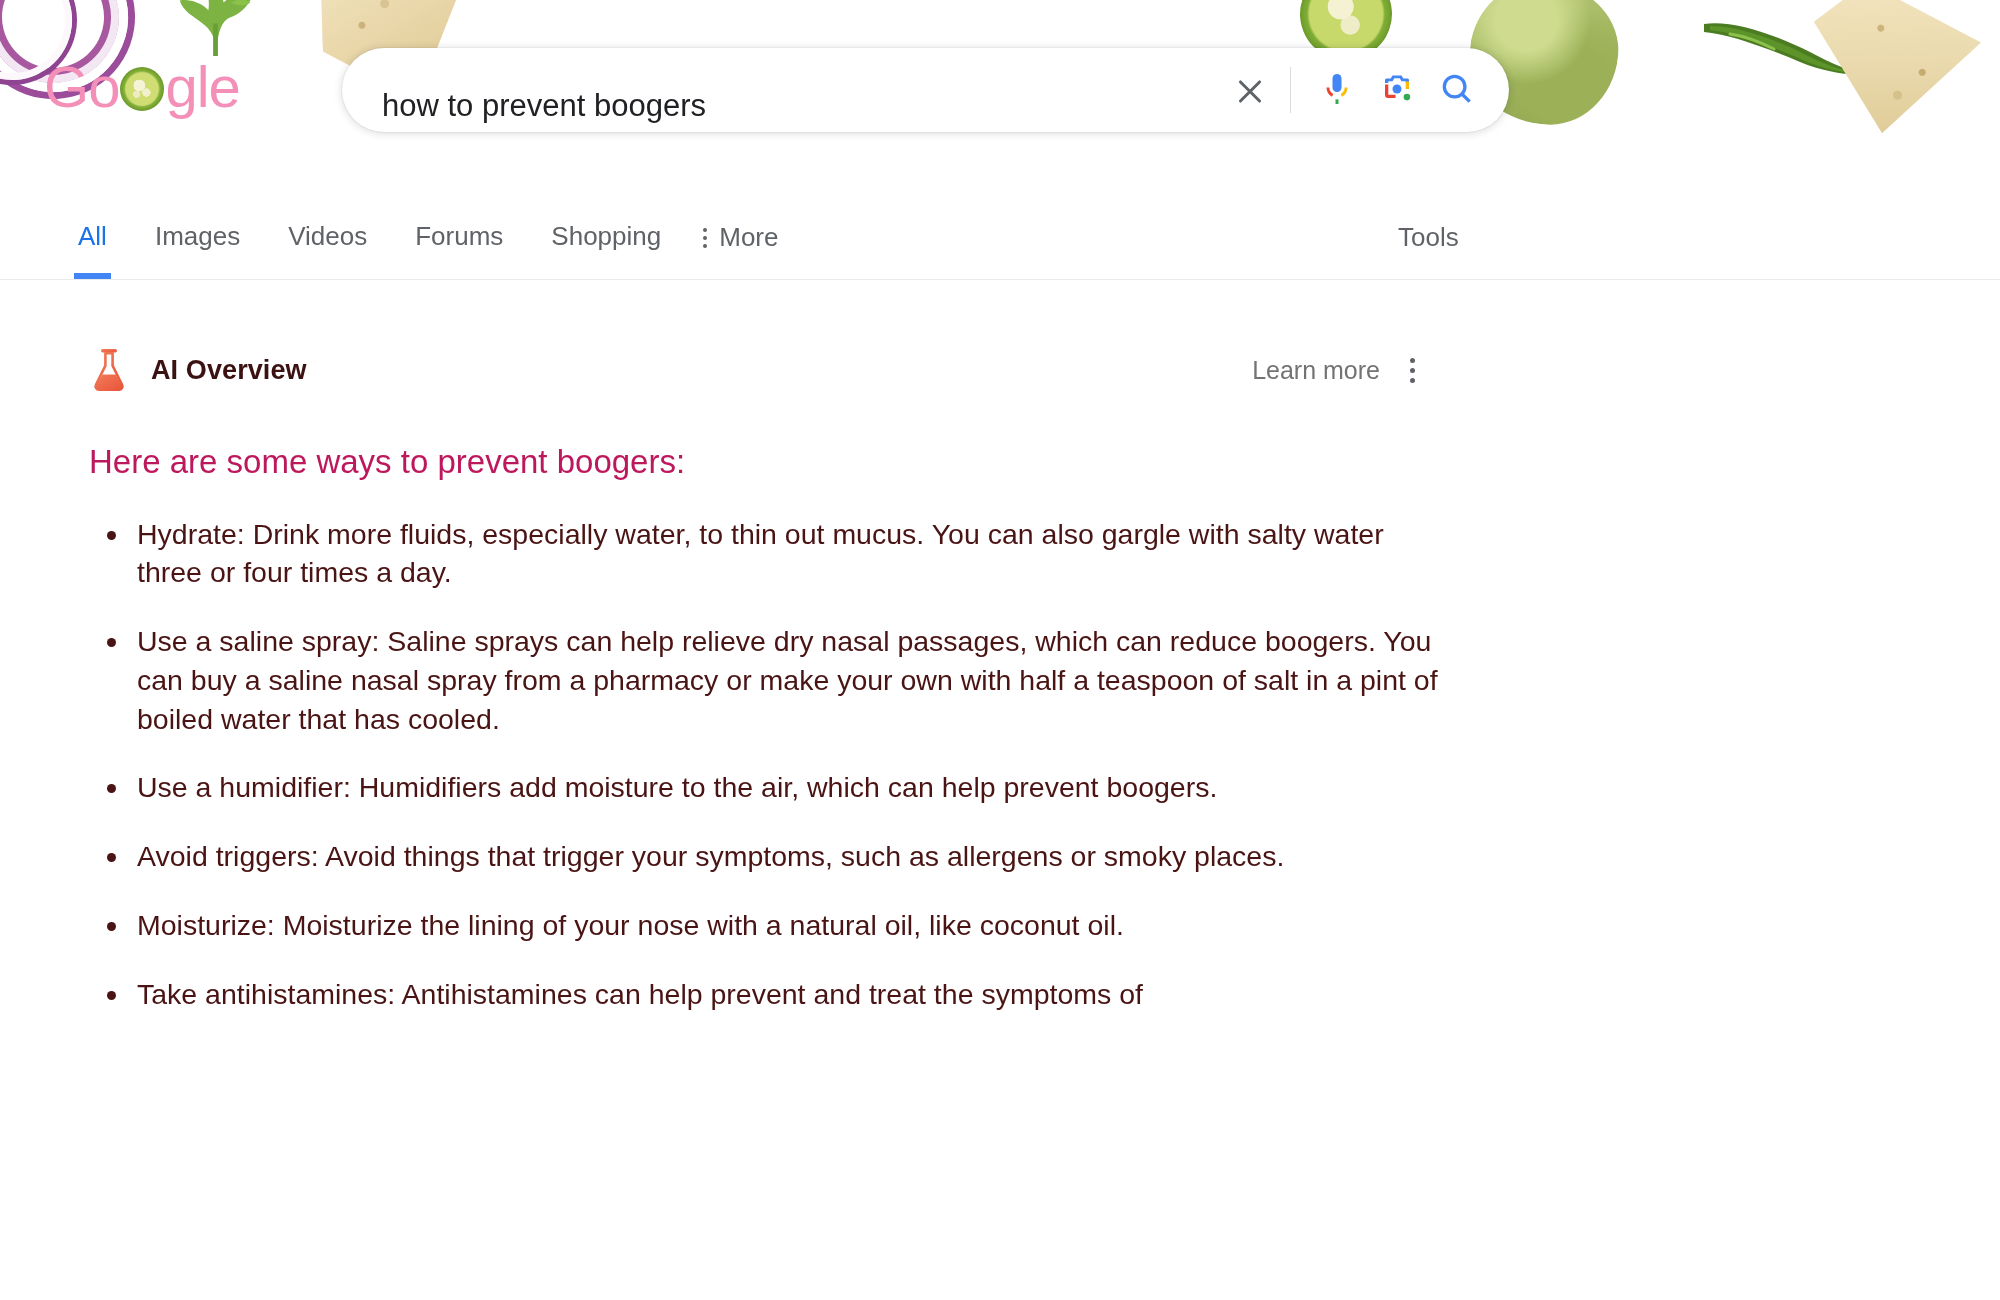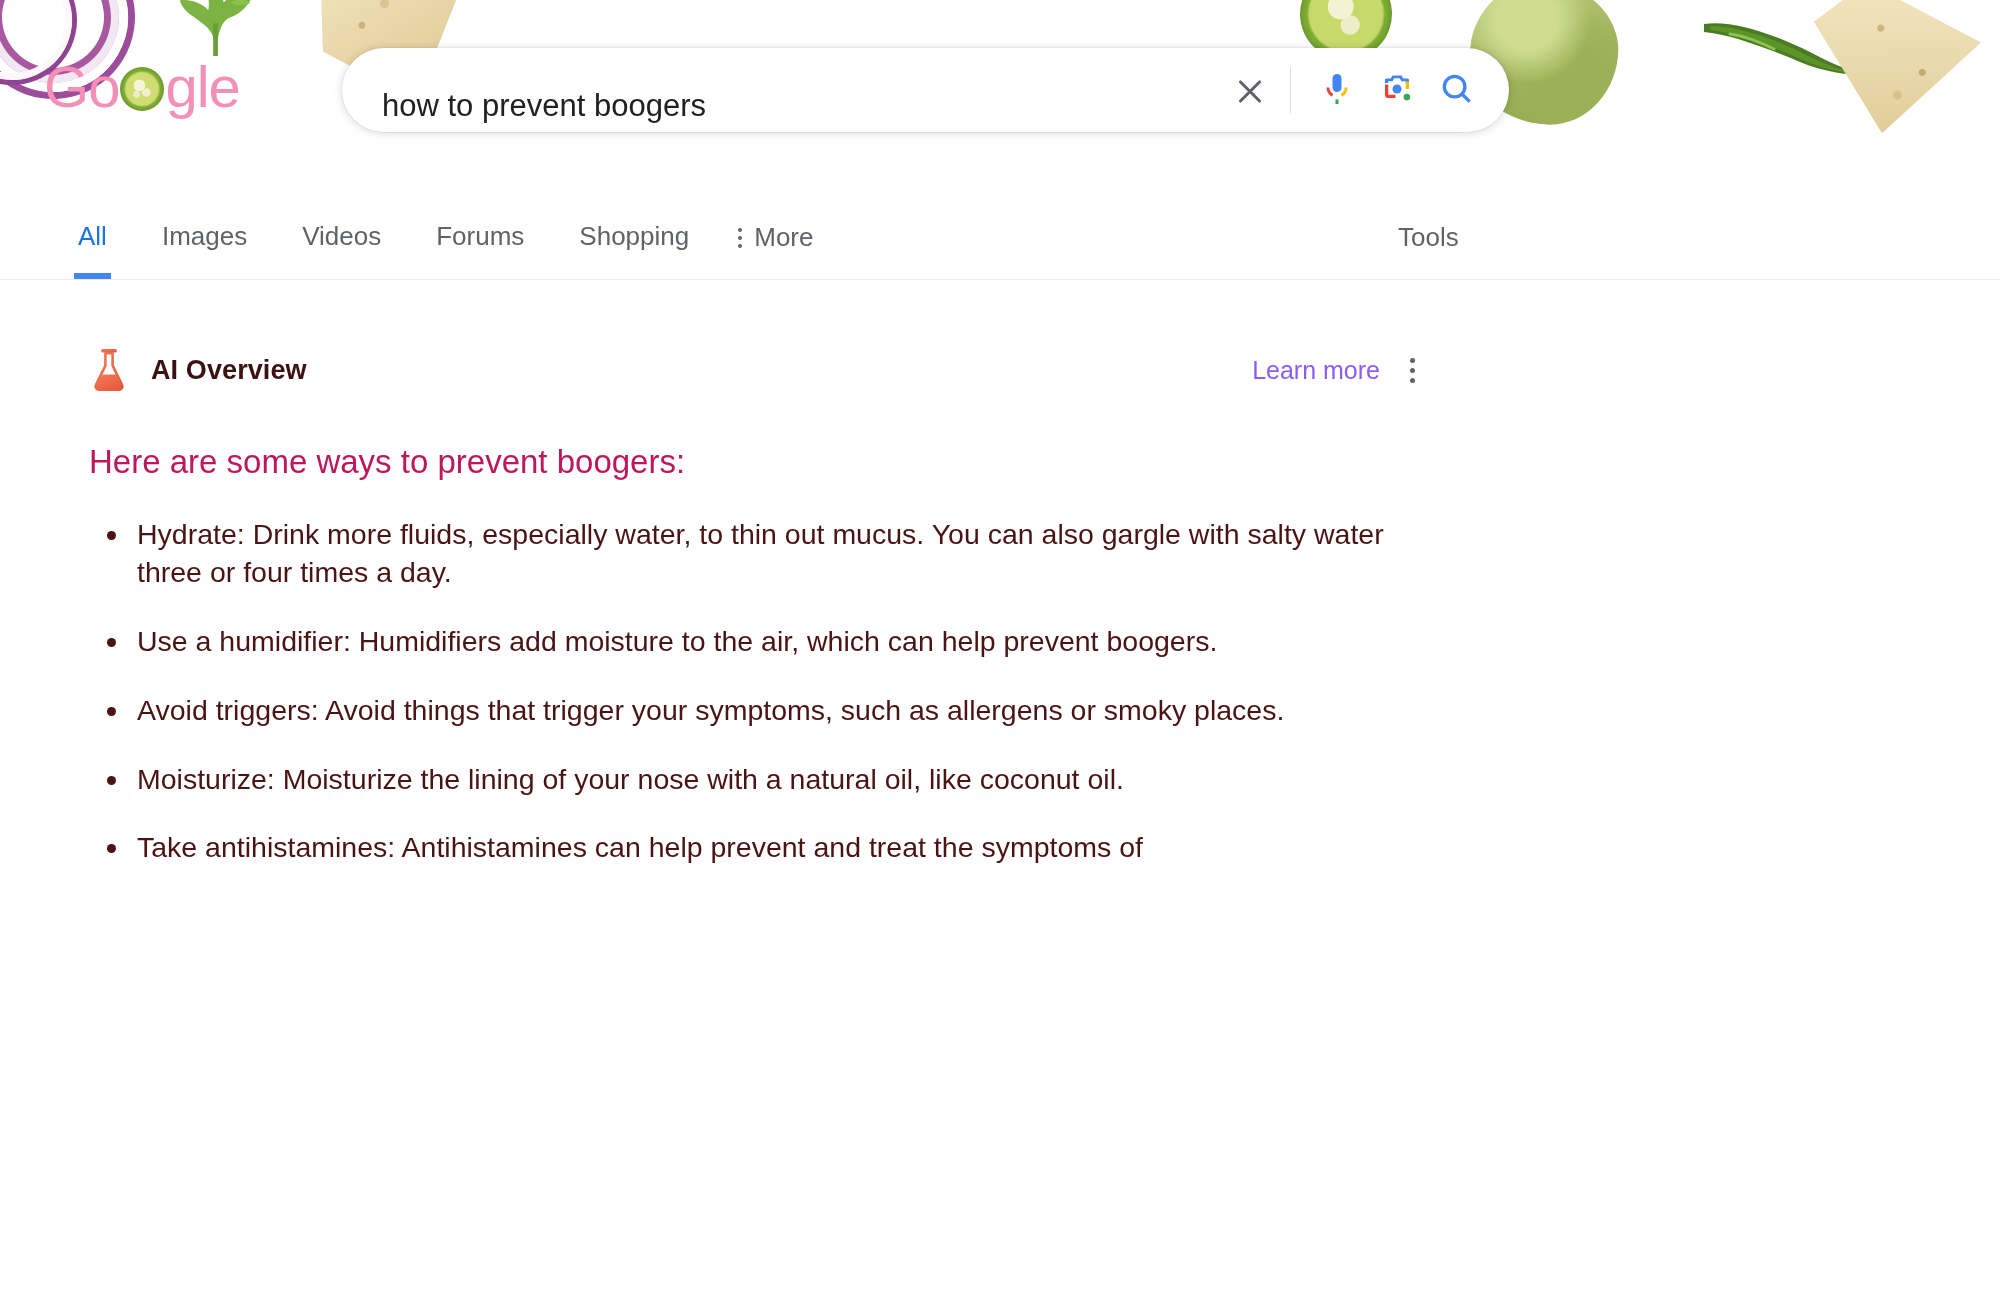--- a/index.html
+++ b/index.html
@@ -209,21 +209,21 @@
     width: 2000px; height: 72px;
     border-bottom: 1px solid #ebebeb;
     z-index: 3;
   }
   .tabs {
     position: absolute;
     left: 56px; top: 0;
     display: flex;
     align-items: flex-start;
     height: 71px;
-    gap: 11px;
+    gap: 4px;
   }
   .tab {
     font-size: 26px;
     color: #5f6368;
     padding: 14px 22px 0 22px;
     height: 71px;
     cursor: pointer;
     display: flex;
     align-items: flex-start;
     line-height: 1.1;
@@ -294,21 +294,21 @@
     letter-spacing: .1px;
   }
   .ai-head-right {
     margin-left: auto;
     display: flex;
     align-items: center;
     gap: 26px;
   }
   .learn-more {
     font-size: 25px;
-    color: #8b5cf6;
+    color: #737373;
     cursor: pointer;
   }
   .kebab {
     display: flex;
     flex-direction: column;
     gap: 5px;
     cursor: pointer;
     padding: 4px;
   }
   .kebab i {
@@ -469,20 +469,21 @@
             <i></i>
             <i></i>
         </span>
       </span>
     </div>
 
     <div class="ai-heading">Here are some ways to prevent boogers:</div>
 
     <ul class="ai-list">
       <li>Hydrate: Drink more fluids, especially water, to thin out mucus. You can also gargle with salty water three or four times a day.</li>
+      <li>Use a saline spray: Saline sprays can help relieve dry nasal passages, which can reduce boogers. You can buy a saline nasal spray from a pharmacy or make your own with half a teaspoon of salt in a pint of boiled water that has cooled.</li>
       <li>Use a humidifier: Humidifiers add moisture to the air, which can help prevent boogers.</li>
       <li>Avoid triggers: Avoid things that trigger your symptoms, such as allergens or smoky places.</li>
       <li>Moisturize: Moisturize the lining of your nose with a natural oil, like coconut oil.</li>
       <li>Take antihistamines: Antihistamines can help prevent and treat the symptoms of</li>
     </ul>
 
   </div>
 
 </div>
 

